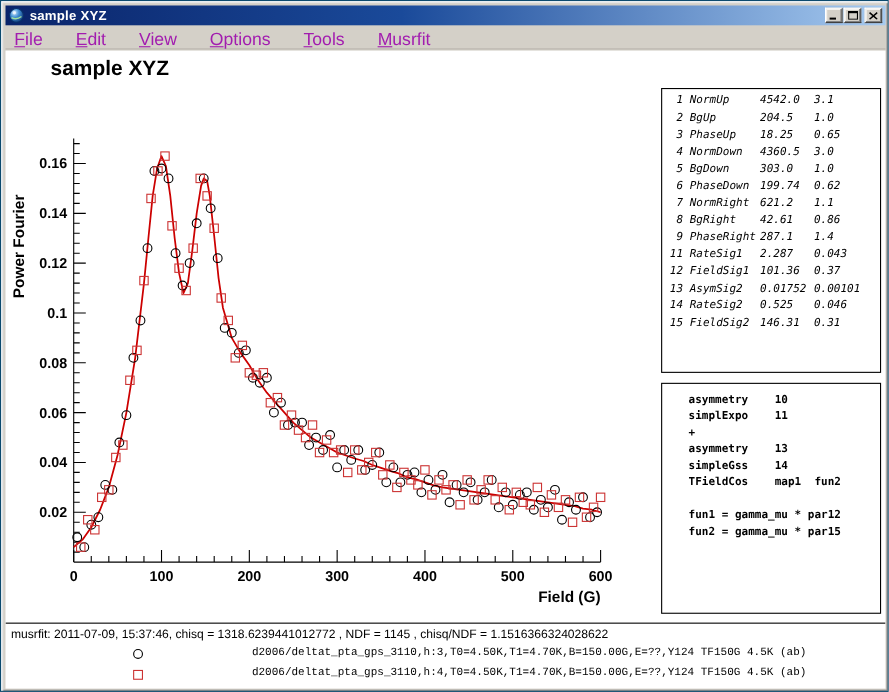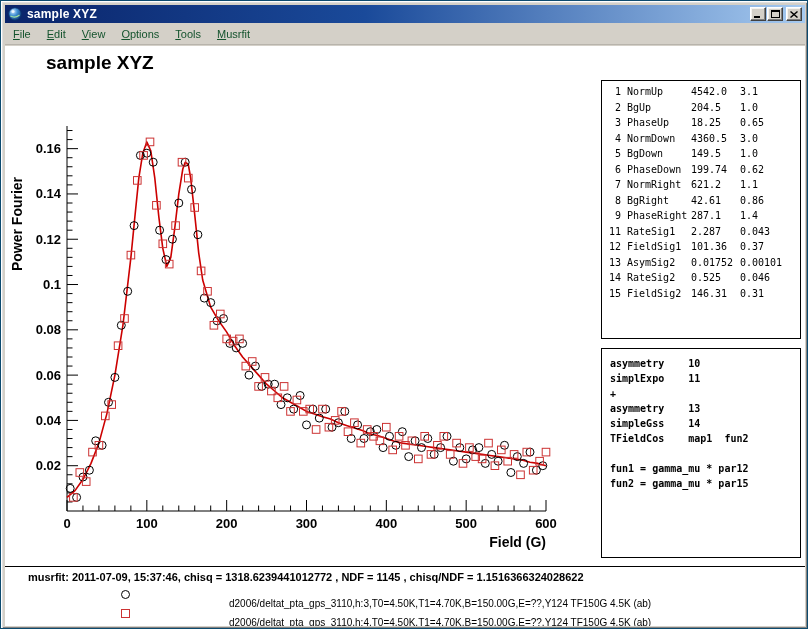--- a/index.html
+++ b/index.html
@@ -9,46 +9,46 @@
   .titlebar{position:absolute;left:4px;top:4px;width:800px;height:18px;
     background:linear-gradient(90deg,#0a246a 0%,#1a4a9a 45%,#a6caf0 100%);display:flex;align-items:center;}
   .app-icon{width:14px;height:14px;margin-left:3px;display:flex;}
   .title-text{color:#ffffff;font-weight:bold;font-size:12px;margin-left:5px;letter-spacing:.2px;}
   .tb-buttons{margin-left:auto;display:flex;align-items:center;margin-right:3px;}
   .tb-btn{width:16px;height:14px;background:#d4d0c8;border:1px solid;border-color:#ffffff #404040 #404040 #ffffff;
     box-shadow:inset -1px -1px 0 #808080, inset 1px 1px 0 #f4f2ee;display:flex;align-items:center;justify-content:center;
     margin-left:1px;cursor:pointer;box-sizing:border-box;}
   .tb-btn.close{margin-left:3px;}
   .menubar{position:absolute;left:4px;top:24px;width:800px;height:20px;display:flex;background:#d4d0c8;
-    font-size:11px;color:#14532d;border-bottom:1px solid #b8b4ac;box-sizing:border-box;}
+    font-size:16px;color:#a21caf;border-bottom:1px solid #b8b4ac;box-sizing:border-box;gap:14px;}
   .menu-item{padding:3px 8px 0 8px;cursor:pointer;white-space:nowrap;}
   .menu-item.help{margin-left:auto;margin-top:30px;}
   .u{text-decoration:underline;}
   .content{position:absolute;left:4px;top:45px;width:800px;height:580px;background:#ffffff;overflow:hidden;}
   .canvas-title{position:absolute;left:41px;top:6px;font-size:19px;font-weight:bold;color:#000;}
   #chart-svg{position:absolute;left:0;top:0;width:600px;height:525px;pointer-events:none;}
   .tick-label{font:bold 13px "Liberation Sans",sans-serif;}
   .axis-title{font:bold 14px "Liberation Sans",sans-serif;}
   .param-box{position:absolute;left:596px;top:34px;width:200px;height:259px;border:1px solid #000;background:#fff;
     box-sizing:border-box;padding:5px 0 0 6px;font:10px "DejaVu Sans Mono",monospace;color:#000;}
-  .param-row{height:15.5px;white-space:nowrap;}
+  .param-row{height:15.5px;white-space:nowrap;font-style:italic;}
   .pc{display:inline-block;}
   .pc-n{width:13px;text-align:right;}
   .pc-name{width:64px;margin-left:6px;}
   .pc-val{width:49px;}
   .theory-box{position:absolute;left:596px;top:302px;width:200px;height:210px;border:1px solid #000;background:#fff;
-    box-sizing:border-box;padding:7px 0 0 8px;font:bold 10px "DejaVu Sans Mono",monospace;line-height:15px;
+    box-sizing:border-box;padding:7px 0 0 24px;font:bold 10px "DejaVu Sans Mono",monospace;line-height:15px;
     white-space:pre;color:#000;}
   .divider{position:absolute;left:0;top:520px;width:800px;height:0;border-top:1px solid #000;}
-  .stats{position:absolute;left:23px;top:525px;font-weight:bold;font-size:11px;color:#000;white-space:nowrap;text-align:right;}
+  .stats{position:absolute;left:5px;top:525px;font-weight:normal;font-size:11px;color:#000;white-space:nowrap;text-align:right;}
   .legend-row{position:absolute;left:0;width:800px;height:18px;}
   .legend-marker{position:absolute;left:116px;top:4px;width:9px;height:9px;box-sizing:border-box;background:#fff;}
   .lm-circle{border:1px solid #000;border-radius:50%;}
   .lm-square{border:1px solid #cc3333;}
-  .legend-label{position:absolute;left:224px;top:12px;font-size:10px;color:#000;white-space:nowrap;}
+  .legend-label{position:absolute;left:224px;top:2px;font-size:10px;color:#000;white-space:nowrap;font-family:Liberation Mono, monospace;}
 </style>
 </head>
 <body>
 
 <div class="window">
 
   <div class="titlebar">
     <span class="app-icon">
       <svg width="14" height="14" viewBox="0 0 14 14">
         <defs>
@@ -345,21 +345,21 @@
           <rect x="524.4" y="420.4" width="7.6" height="7.6"></rect>
           <rect x="530.8" y="411.4" width="7.6" height="7.6"></rect>
           <rect x="537.2" y="402.3" width="7.6" height="7.6"></rect>
         </g>
       </svg>
     <div class="param-box" id="param-box">
         <div class="param-row"><span class="pc pc-n">1</span><span class="pc pc-name">NormUp</span><span class="pc pc-val">4542.0</span><span class="pc pc-err">3.1</span></div>
         <div class="param-row"><span class="pc pc-n">2</span><span class="pc pc-name">BgUp</span><span class="pc pc-val">204.5</span><span class="pc pc-err">1.0</span></div>
         <div class="param-row"><span class="pc pc-n">3</span><span class="pc pc-name">PhaseUp</span><span class="pc pc-val">18.25</span><span class="pc pc-err">0.65</span></div>
         <div class="param-row"><span class="pc pc-n">4</span><span class="pc pc-name">NormDown</span><span class="pc pc-val">4360.5</span><span class="pc pc-err">3.0</span></div>
-        <div class="param-row"><span class="pc pc-n">5</span><span class="pc pc-name">BgDown</span><span class="pc pc-val">149.5</span><span class="pc pc-err">1.0</span></div>
+        <div class="param-row"><span class="pc pc-n">5</span><span class="pc pc-name">BgDown</span><span class="pc pc-val">303.0</span><span class="pc pc-err">1.0</span></div>
         <div class="param-row"><span class="pc pc-n">6</span><span class="pc pc-name">PhaseDown</span><span class="pc pc-val">199.74</span><span class="pc pc-err">0.62</span></div>
         <div class="param-row"><span class="pc pc-n">7</span><span class="pc pc-name">NormRight</span><span class="pc pc-val">621.2</span><span class="pc pc-err">1.1</span></div>
         <div class="param-row"><span class="pc pc-n">8</span><span class="pc pc-name">BgRight</span><span class="pc pc-val">42.61</span><span class="pc pc-err">0.86</span></div>
         <div class="param-row"><span class="pc pc-n">9</span><span class="pc pc-name">PhaseRight</span><span class="pc pc-val">287.1</span><span class="pc pc-err">1.4</span></div>
         <div class="param-row"><span class="pc pc-n">11</span><span class="pc pc-name">RateSig1</span><span class="pc pc-val">2.287</span><span class="pc pc-err">0.043</span></div>
         <div class="param-row"><span class="pc pc-n">12</span><span class="pc pc-name">FieldSig1</span><span class="pc pc-val">101.36</span><span class="pc pc-err">0.37</span></div>
         <div class="param-row"><span class="pc pc-n">13</span><span class="pc pc-name">AsymSig2</span><span class="pc pc-val">0.01752</span><span class="pc pc-err">0.00101</span></div>
         <div class="param-row"><span class="pc pc-n">14</span><span class="pc pc-name">RateSig2</span><span class="pc pc-val">0.525</span><span class="pc pc-err">0.046</span></div>
         <div class="param-row"><span class="pc pc-n">15</span><span class="pc pc-name">FieldSig2</span><span class="pc pc-val">146.31</span><span class="pc pc-err">0.31</span></div>
       </div>

